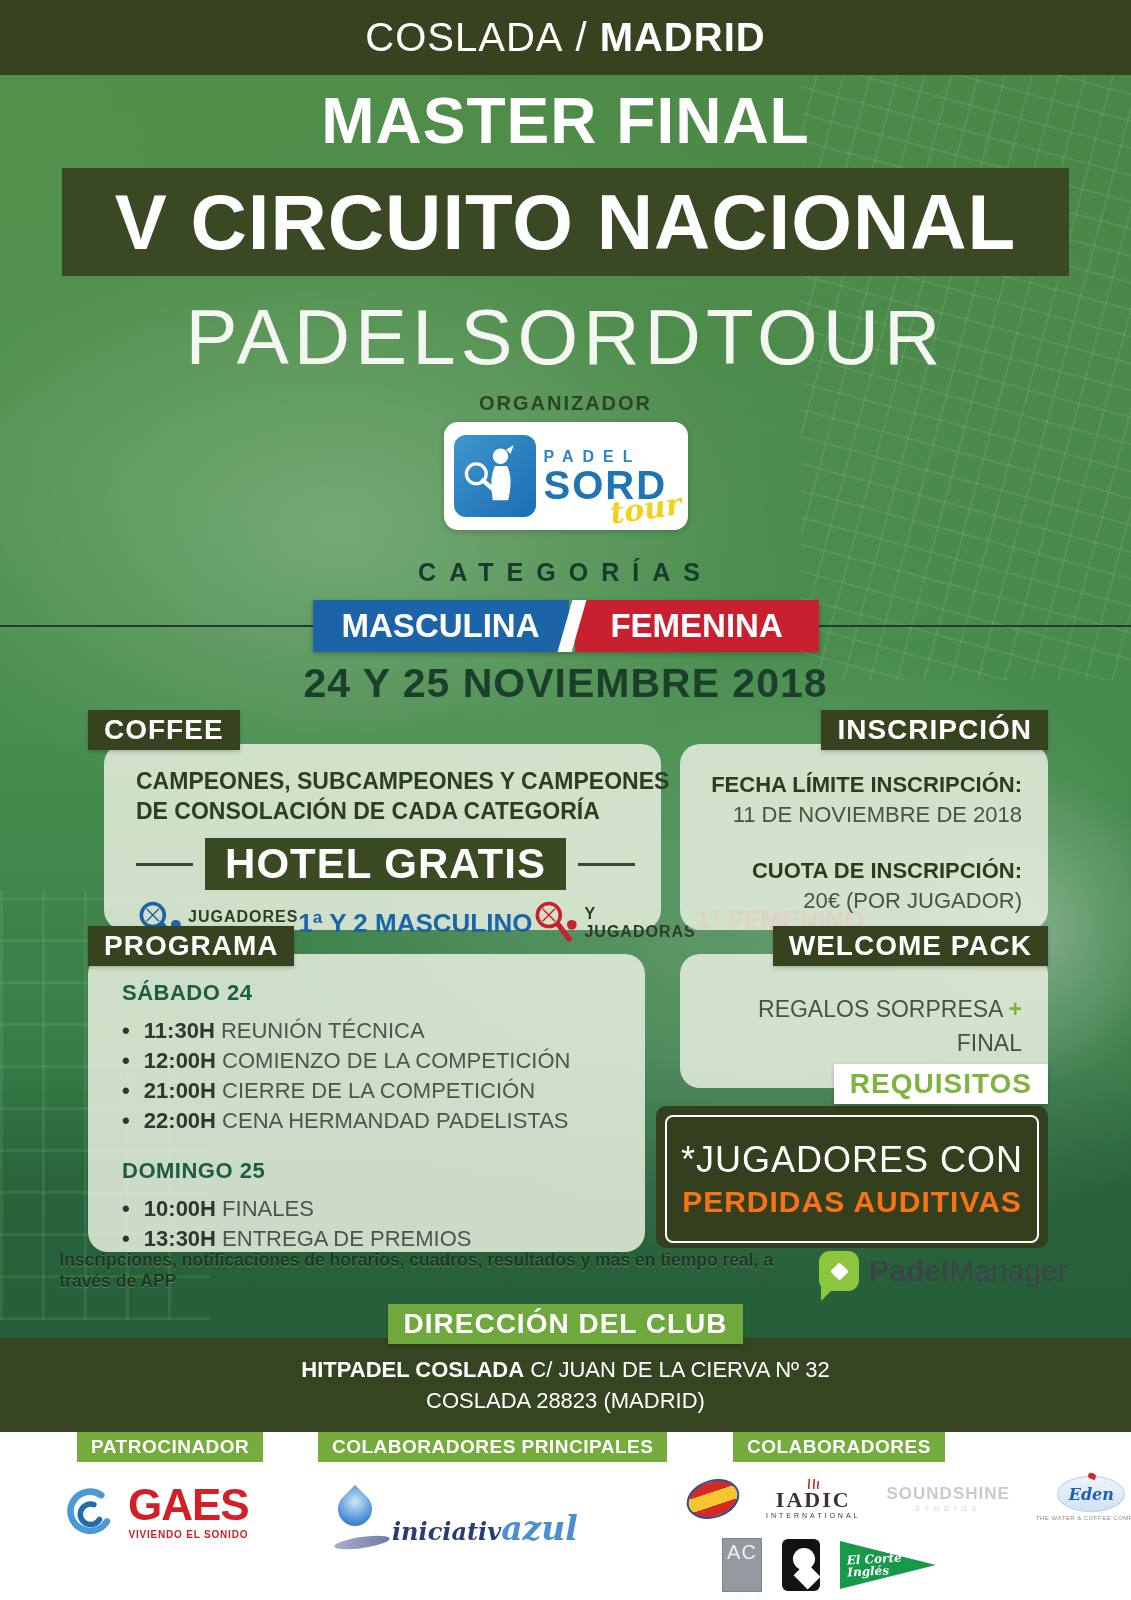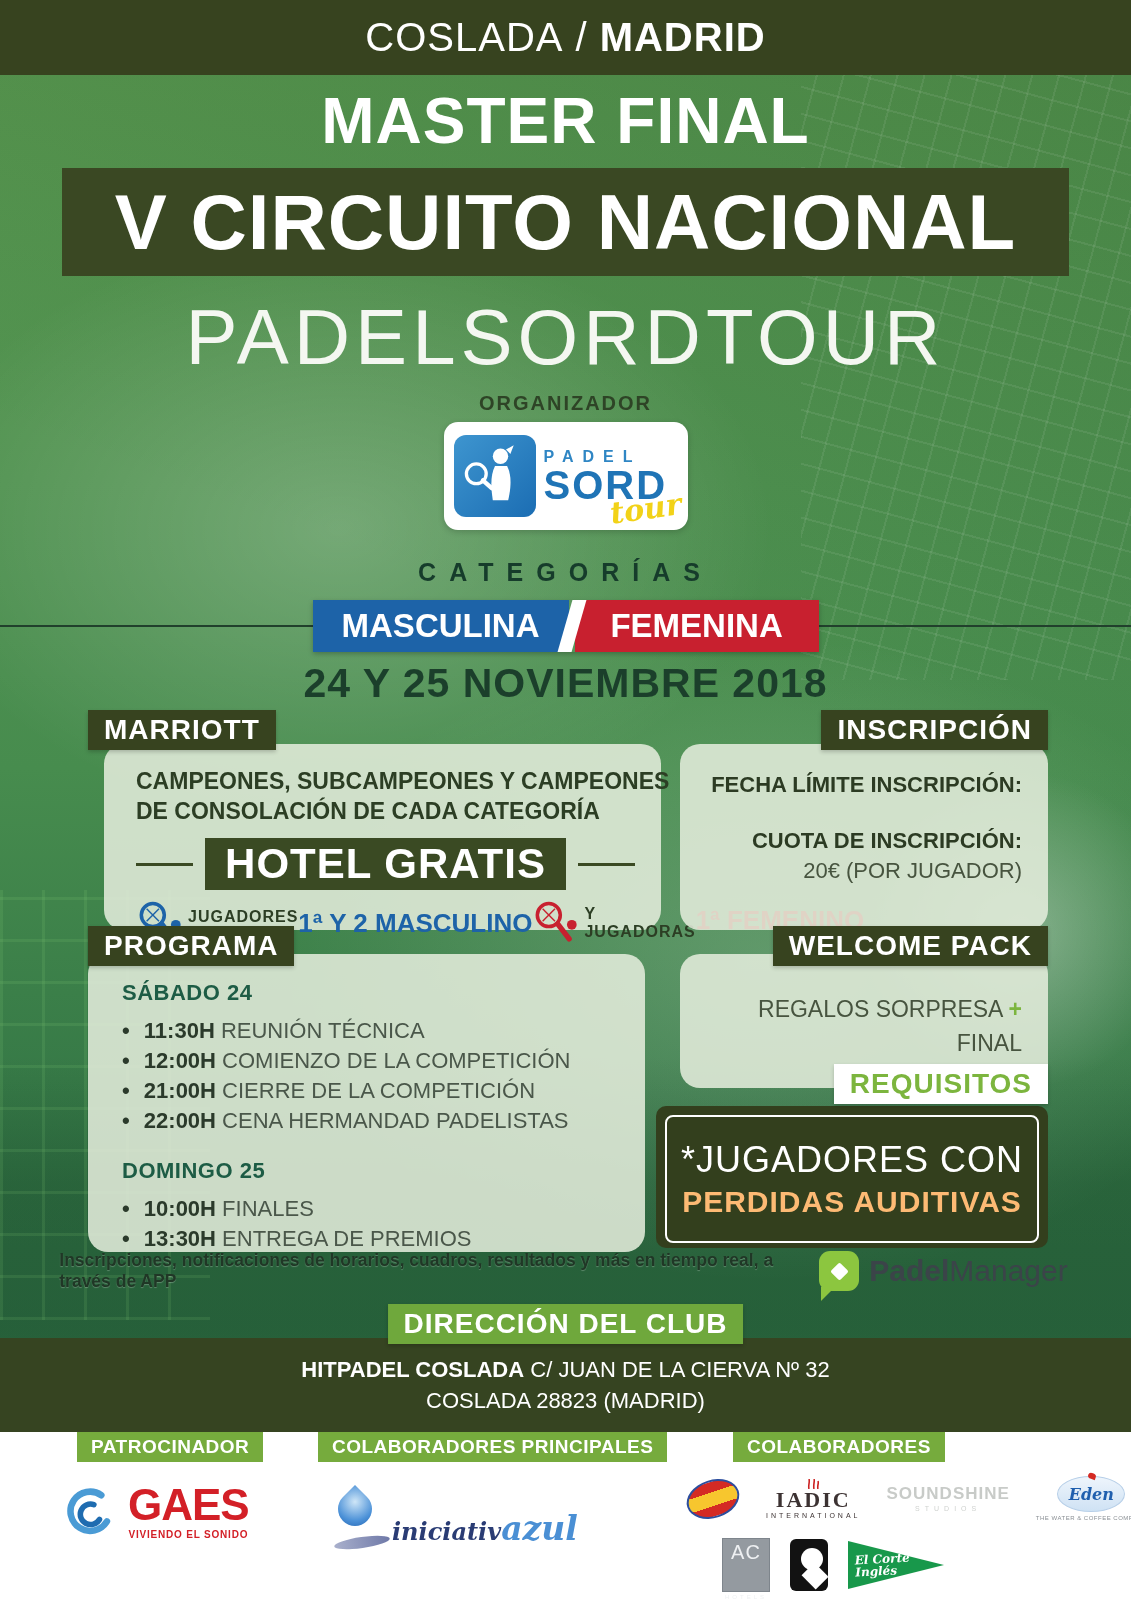--- a/index.html
+++ b/index.html
@@ -90,21 +90,21 @@
   .form-gap{height:26px;}
 
   #chip-welcome{right:83px;top:926px;}
   #panel-welcome{left:680px;top:954px;width:368px;height:134px;padding:38px 26px 0 18px;box-sizing:border-box;text-align:right;font-size:23px;color:#47543f;line-height:34px;}
   .plus{color:#7cb53e;font-weight:800;}
 
   #chip-requisitos{right:83px;top:1064px;}
   .req-box{left:656px;top:1106px;width:392px;height:142px;background:#333f1d;border-radius:10px;padding:9px;box-sizing:border-box;z-index:2;}
   .req-inner{border:2px solid #fff;border-radius:8px;height:100%;display:flex;flex-direction:column;align-items:center;justify-content:center;gap:4px;}
   .req-l1{font-size:36px;color:#fff;letter-spacing:1px;}
-  .req-l2{font-size:30px;font-weight:800;color:#fdba74;letter-spacing:1px;}
+  .req-l2{font-size:30px;font-weight:800;color:#f97316;letter-spacing:1px;}
 
   
   .footer-note{top:1250px;left:40px;right:44px;display:flex;align-items:center;justify-content:center;z-index:2;}
   .note-text{font-size:17.5px;font-weight:700;color:#203726;max-width:760px;text-shadow:0 1px 1px rgba(255,255,255,0.25);}
   .pm{display:flex;align-items:center;gap:10px;}
   .pm-icon{position:relative;width:40px;height:40px;background:#8cc63f;border-radius:11px;flex:0 0 auto;}
   .pm-icon::after{content:"";position:absolute;left:2px;bottom:-10px;width:0;height:0;border-top:14px solid #8cc63f;border-right:14px solid transparent;}
   .pm-diamond{position:absolute;inset:0;margin:auto;width:13px;height:13px;background:#fff;transform:rotate(45deg);border-radius:2px;}
   .pm-name{font-size:30px;color:#3b4449;white-space:nowrap;}
   .pm-bold{font-weight:800;}
@@ -145,21 +145,21 @@
   .iadic-flame{display:block;margin:0 auto 1px;}
   .ss{text-align:center;}
   .ss-name{font-size:17px;font-weight:800;color:#c8cbc8;letter-spacing:1px;line-height:16px;}
   .ss-sub{font-size:7px;color:#cfd2cf;letter-spacing:5px;margin-top:3px;}
   .edenb{text-align:center;}
   .eden-oval{width:66px;height:34px;margin:0 auto;border-radius:50%;background:linear-gradient(180deg,#eef5fc,#cfe2f4);border:1px solid #b7cfe8;display:flex;align-items:center;justify-content:center;position:relative;}
   .eden-oval::before{content:"";position:absolute;top:-4px;left:30px;width:8px;height:6px;background:#d42a24;border-radius:50% 50% 0 50%;transform:rotate(20deg);}
   .eden-name{font-family:"DejaVu Serif",serif;font-style:italic;font-weight:700;font-size:16px;color:#1f5fae;}
   .eden-sub{font-size:6px;color:#8a8f94;letter-spacing:0.5px;margin-top:3px;white-space:nowrap;}
 
-  .ac{width:48px;height:54px;background:#949aa0;display:flex;flex-direction:column;align-items:center;box-sizing:border-box;border:1px solid #7e858c;gap:31px;}
+  .ac{width:40px;height:54px;background:#949aa0;display:flex;flex-direction:column;align-items:center;box-sizing:border-box;border:1px solid #7e858c;gap:31px;}
   .ac-l{font-size:20px;color:#eef0f2;letter-spacing:1px;margin-top:3px;line-height:20px;}
   .ac-h{font-size:6px;letter-spacing:3px;color:#eef0f2;margin-top:1px;}
   .ac-m{margin-top:auto;width:100%;background:#5d646b;color:#fff;font-size:6.5px;text-align:center;padding:2px 0;letter-spacing:1px;}
   .prof{width:38px;height:52px;background:#121212;border-radius:6px;position:relative;overflow:hidden;}
   .prof::after{content:"";position:absolute;right:5px;top:9px;width:22px;height:22px;border-radius:50%;background:#fff;}
   .prof::before{content:"";position:absolute;right:3px;top:28px;width:20px;height:18px;background:#fff;transform:rotate(45deg);}
   .eci{width:96px;height:48px;background:#18984b;clip-path:polygon(0 0,100% 50%,0 100%);display:flex;align-items:center;box-sizing:border-box;padding-left:7px;}
   .eci-text{font-family:"DejaVu Serif",serif;font-style:italic;font-weight:700;color:#fff;font-size:12px;line-height:12px;width:58px;transform:rotate(-3deg);}
 </style>
 </head>
@@ -214,21 +214,21 @@
       </div>
       <div class="badge-slash"></div>
       <div class="badge-red">
         <span>FEMENINA</span>
       </div>
     </div>
   </div>
 
   <div class="abs fecha">24 Y 25 NOVIEMBRE 2018</div>
 
-  <div class="chip" id="chip-premios">MARRIOTT</div>
+  <div class="chip" id="chip-premios">COFFEE</div>
   <section class="panel" id="panel-premios">
     <div class="desc">
       <div>CAMPEONES, SUBCAMPEONES Y CAMPEONES</div>
       <div>DE CONSOLACIÓN DE CADA CATEGORÍA</div>
     </div>
     <div class="hotel-row">
       <span class="hline"></span>
       <span class="hotel-box">HOTEL GRATIS</span>
       <span class="hline"></span>
     </div>
@@ -288,20 +288,21 @@
     </div>
     <div class="prog-item">
       <span class="time">13:30H</span>
       <span class="act">ENTREGA DE PREMIOS</span>
     </div>
   </section>
 
   <div class="chip" id="chip-inscripcion">INSCRIPCIÓN</div>
   <section class="panel" id="panel-inscripcion">
     <div class="form-label">FECHA LÍMITE INSCRIPCIÓN:</div>
+    <div class="form-value">11 DE NOVIEMBRE DE 2018</div>
     <div class="form-gap"></div>
     <div class="form-label">CUOTA DE INSCRIPCIÓN:</div>
     <div class="form-value">20€ (POR JUGADOR)</div>
   </section>
 
   <div class="chip" id="chip-welcome">WELCOME PACK</div>
   <section class="panel" id="panel-welcome">
     <div>
       <span>REGALOS SORPRESA</span>
       <span class="plus">+</span>

